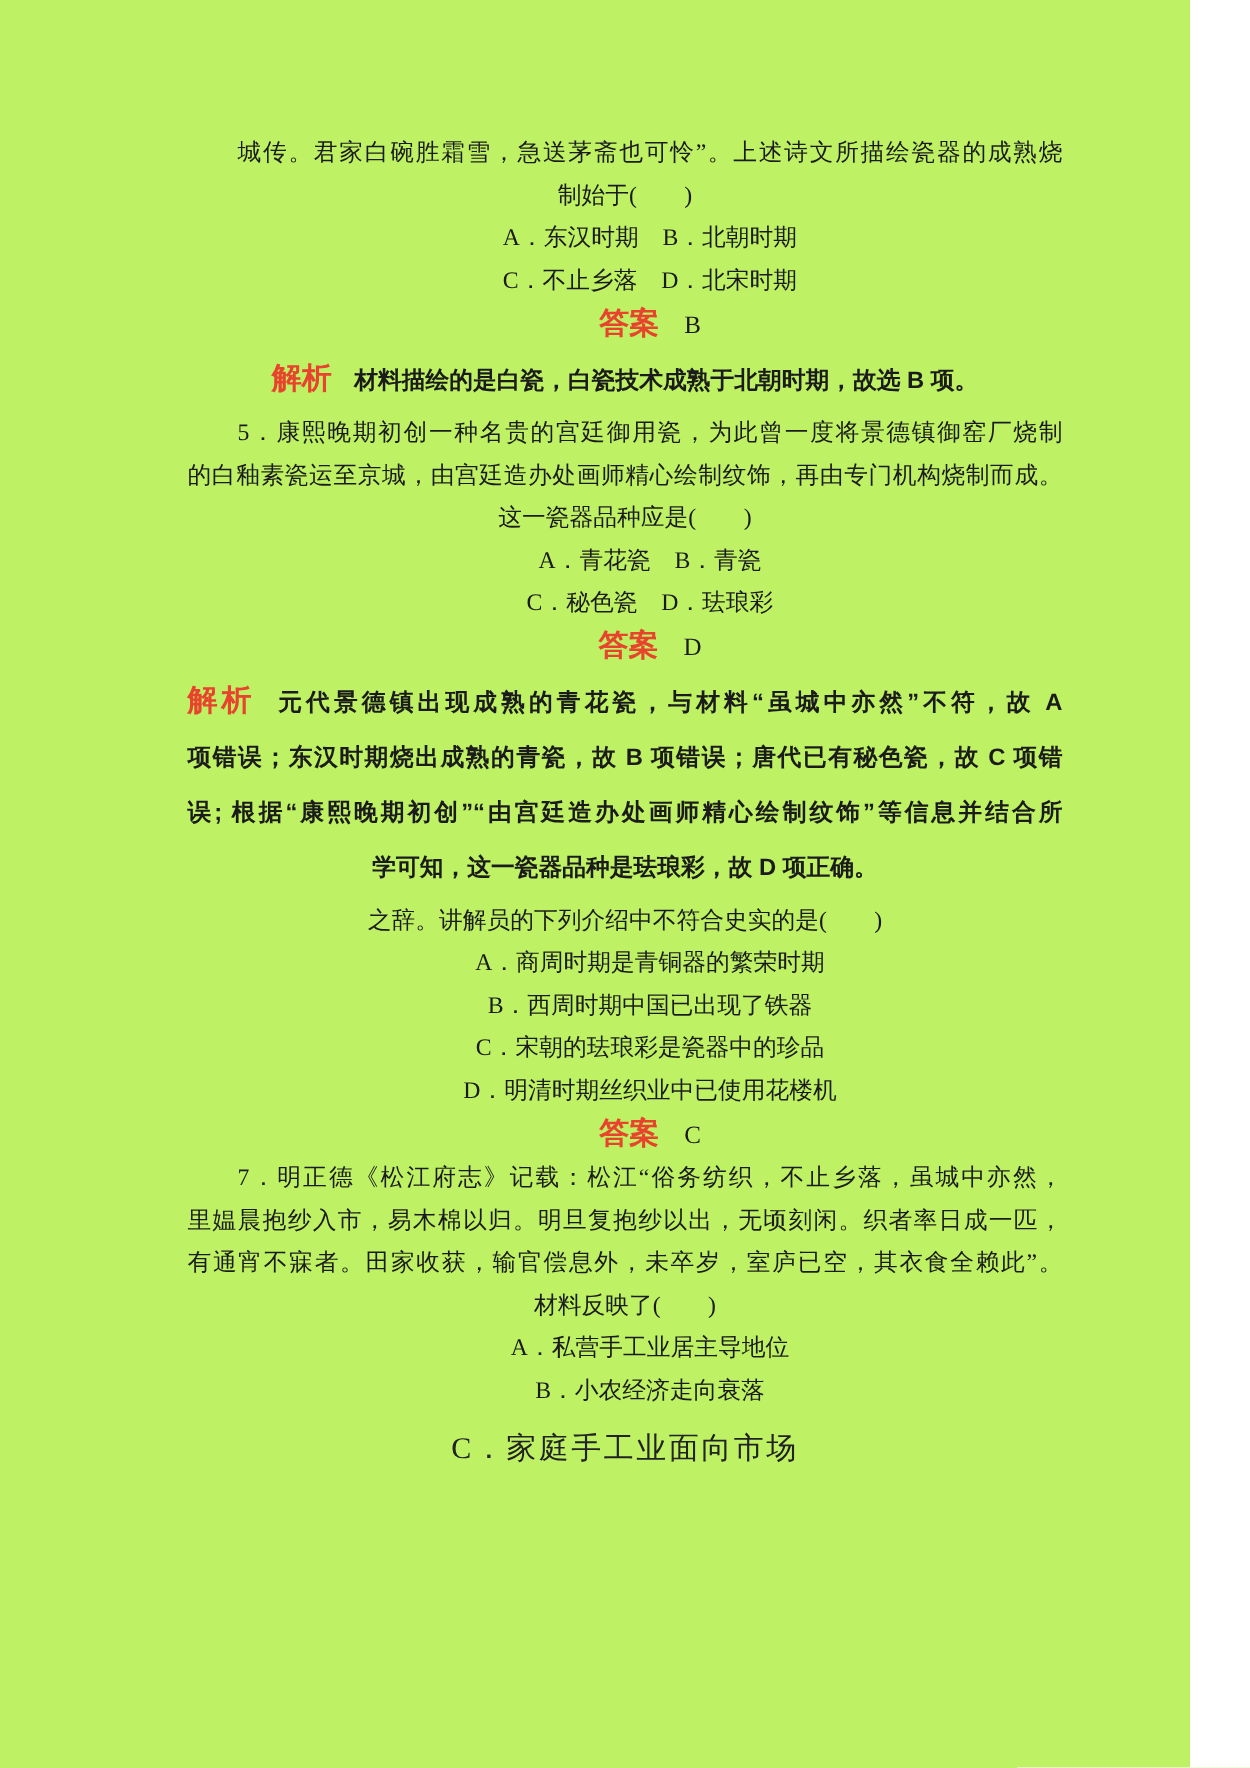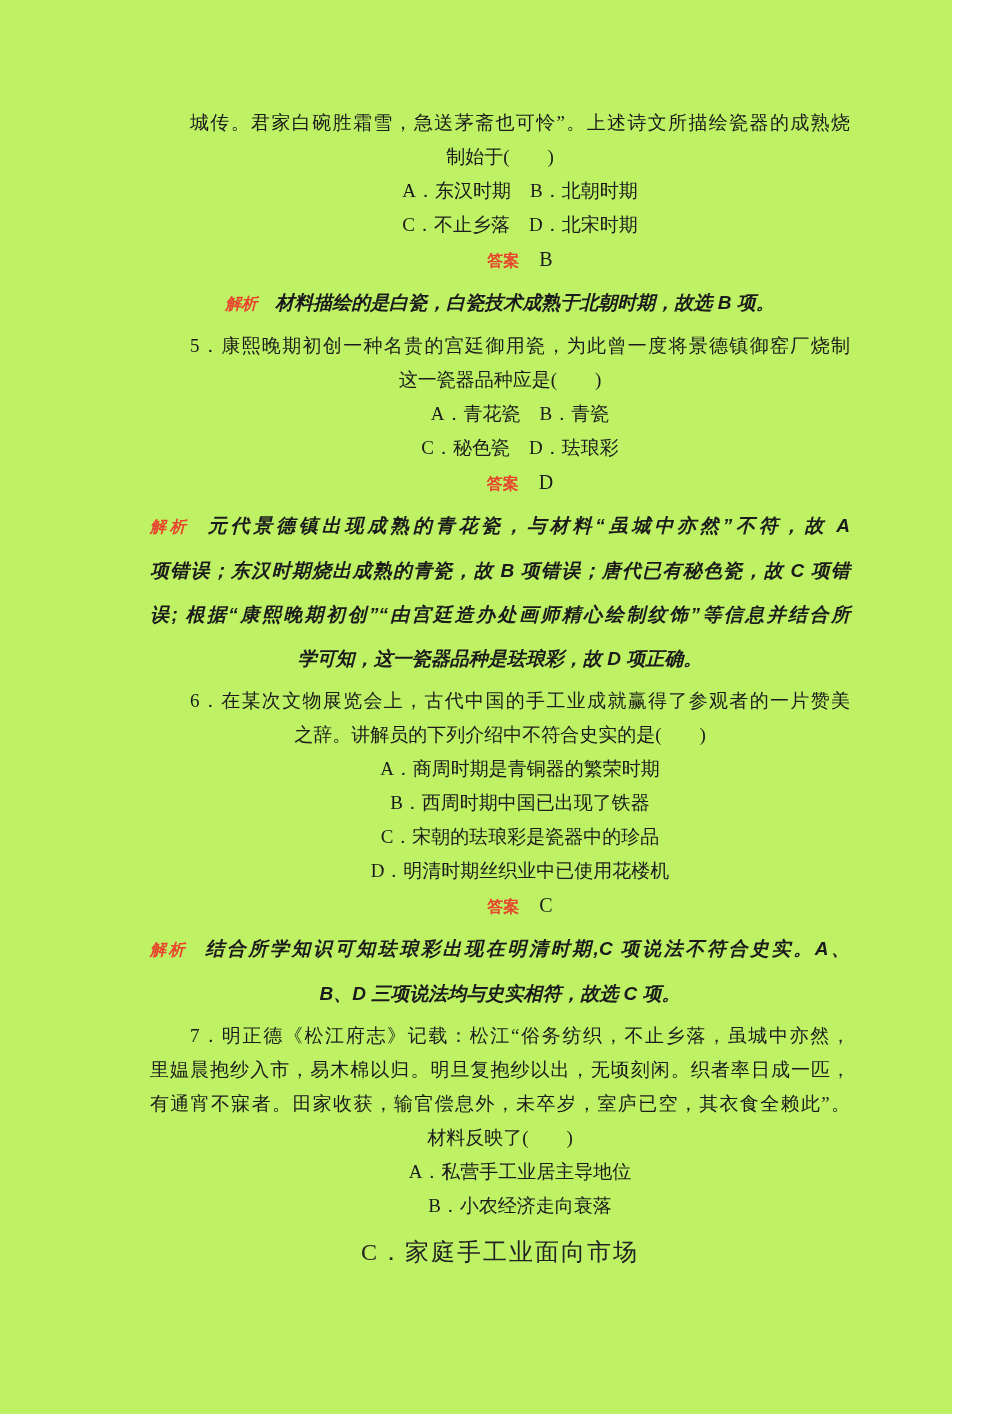--- a/index.html
+++ b/index.html
@@ -26,32 +26,31 @@
     text-align: center;
   }
   .indent { text-indent: 40px; }
   .fill { text-align: justify; text-align-last: justify; }
   .option-row { text-indent: 40px; }
   .answer-line { text-indent: 40px; }
   .label {
     font-family: "Liberation Sans", "DejaVu Sans", sans-serif;
     font-weight: bold;
     color: var(--red);
-    font-size: 16px;
+    font-size: 24px;
     margin-right: 20px;
     margin-top: 21px;
   }
   .answer-letter { font-size: 20px; }
   .analysis-block { margin: 3px 0; }
   .analysis-line {
     font-family: "Liberation Sans", "DejaVu Sans", sans-serif;
     font-weight: bold;
     font-size: 19px;
     line-height: 44px;
-    font-style: italic;
   }
   .analysis-line .label { margin-right: 18px; }
   .margin-option {
     margin-top: 12px;
     font-size: 24px;
     letter-spacing: 2px;
     line-height: 34px;
     color: #222222;
   }
 </style>
@@ -62,41 +61,37 @@
   <div class="content">
       <div class="line stem-line indent fill">城传。君家白碗胜霜雪，急送茅斋也可怜”。上述诗文所描绘瓷器的成熟烧</div>
       <div class="line stem-line">制始于(　　)</div>
       <div class="line option-row">A．东汉时期　B．北朝时期</div>
       <div class="line option-row">C．不止乡落　D．北宋时期</div>
       <div class="line answer-line"><span class="label">答案</span><span class="answer-letter">B</span></div>
       <div class="analysis-block">
         <div class="line analysis-line"><span class="label">解析</span><span>材料描绘的是白瓷，白瓷技术成熟于北朝时期，故选 B 项。</span></div>
       </div>
       <div class="line stem-line indent fill">5．康熙晚期初创一种名贵的宫廷御用瓷，为此曾一度将景德镇御窑厂烧制</div>
+      <div class="line stem-line fill">的白釉素瓷运至京城，由宫廷造办处画师精心绘制纹饰，再由专门机构烧制而成。</div>
       <div class="line stem-line">这一瓷器品种应是(　　)</div>
       <div class="line option-row">A．青花瓷　B．青瓷</div>
       <div class="line option-row">C．秘色瓷　D．珐琅彩</div>
       <div class="line answer-line"><span class="label">答案</span><span class="answer-letter">D</span></div>
       <div class="analysis-block">
         <div class="line analysis-line fill"><span class="label">解析</span><span>元代景德镇出现成熟的青花瓷，与材料“虽城中亦然”不符，故 A</span></div>
         <div class="line analysis-line fill">项错误；东汉时期烧出成熟的青瓷，故 B 项错误；唐代已有秘色瓷，故 C 项错</div>
         <div class="line analysis-line fill">误; 根据“康熙晚期初创”“由宫廷造办处画师精心绘制纹饰”等信息并结合所</div>
         <div class="line analysis-line">学可知，这一瓷器品种是珐琅彩，故 D 项正确。</div>
       </div>
-      <div class="line stem-line indent fill">6．在某次文物展览会上，古代中国的手工业成就赢得了参观者的一片赞美</div>
       <div class="line stem-line">之辞。讲解员的下列介绍中不符合史实的是(　　)</div>
       <div class="line option-row">A．商周时期是青铜器的繁荣时期</div>
       <div class="line option-row">B．西周时期中国已出现了铁器</div>
       <div class="line option-row">C．宋朝的珐琅彩是瓷器中的珍品</div>
       <div class="line option-row">D．明清时期丝织业中已使用花楼机</div>
       <div class="line answer-line"><span class="label">答案</span><span class="answer-letter">C</span></div>
-      <div class="analysis-block">
-        <div class="line analysis-line fill"><span class="label">解析</span><span>结合所学知识可知珐琅彩出现在明清时期,C 项说法不符合史实。A、</span></div>
-        <div class="line analysis-line">B、D 三项说法均与史实相符，故选 C 项。</div>
-      </div>
       <div class="line stem-line indent fill">7．明正德《松江府志》记载：松江“俗务纺织，不止乡落，虽城中亦然，</div>
       <div class="line stem-line fill">里媪晨抱纱入市，易木棉以归。明旦复抱纱以出，无顷刻闲。织者率日成一匹，</div>
       <div class="line stem-line fill">有通宵不寐者。田家收获，输官偿息外，未卒岁，室庐已空，其衣食全赖此”。</div>
       <div class="line stem-line">材料反映了(　　)</div>
       <div class="line option-row">A．私营手工业居主导地位</div>
       <div class="line option-row">B．小农经济走向衰落</div>
       <div class="line margin-option">C．家庭手工业面向市场</div>
     </div>
 </div>
 

